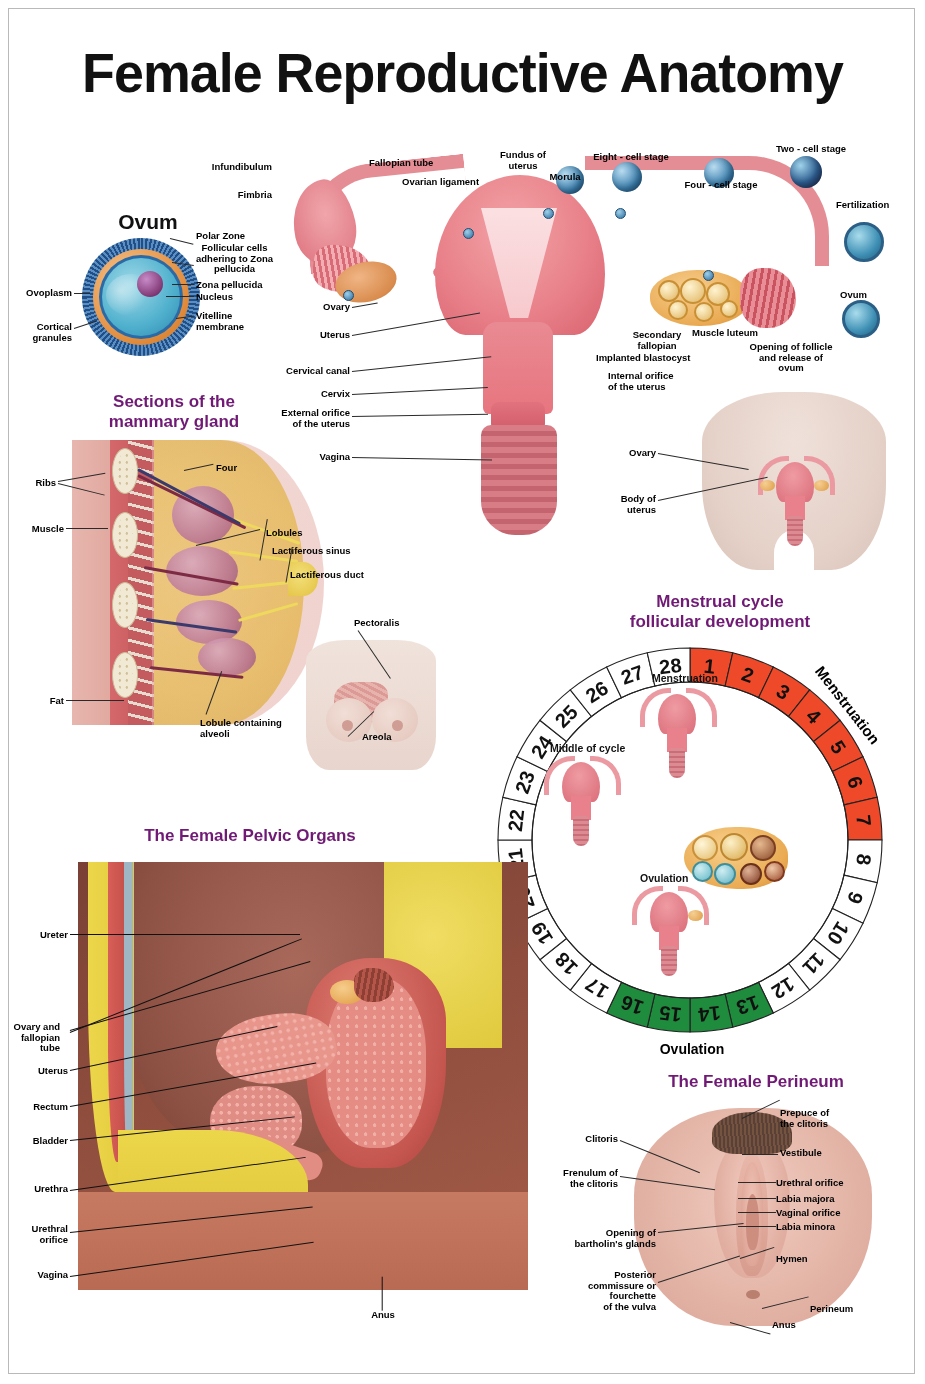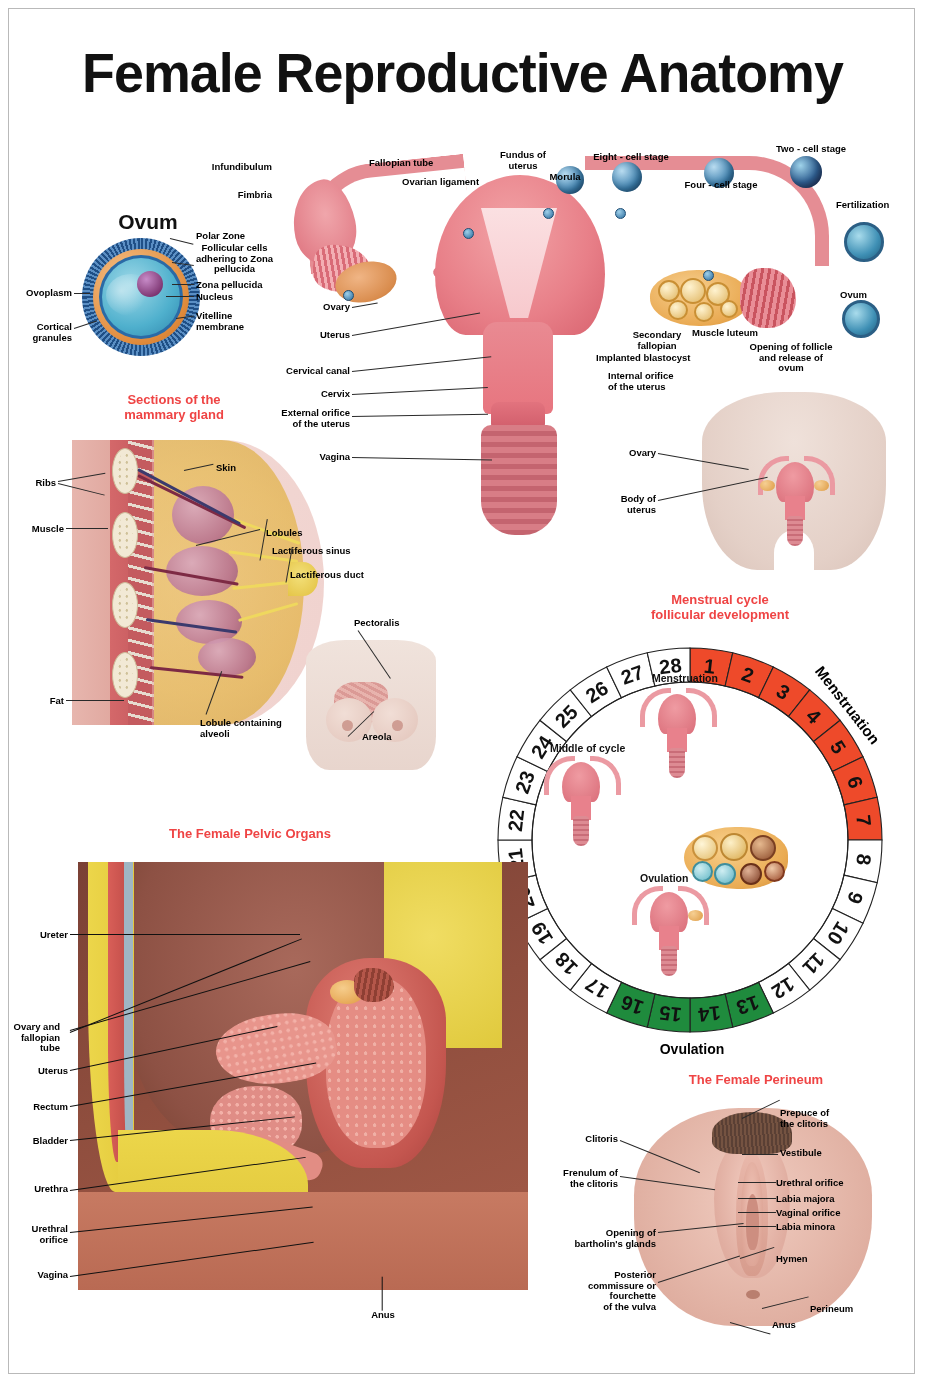--- a/index.html
+++ b/index.html
@@ -22,21 +22,21 @@
   
   .lbl{
     position:absolute;font-size:9.5px;font-weight:bold;color:#000;
     line-height:1.12;white-space:pre;font-family:"Liberation Sans", sans-serif;
   }
   .lbl.r{text-align:right;}
   .lbl.c{text-align:center;}
   .ldr{position:absolute;background:#2a2a2a;height:1px;transform-origin:0 50%;}
   .ldr.thick{height:1.4px;background:#111;}
   .sect-title{
-    position:absolute;text-align:center;font-size:13px;font-weight:bold;color:#ef4444;
+    position:absolute;text-align:center;font-size:17px;font-weight:bold;color:#701a75;
     line-height:1.16;white-space:pre;font-family:"Liberation Sans", sans-serif;
   }
   
   #ovum-title{position:absolute;left:88px;top:210px;width:120px;text-align:center;font-size:21px;font-weight:bold;color:#111;}
   #ovum-art{position:absolute;left:82px;top:238px;width:118px;height:118px;}
   .corona{position:absolute;inset:0;border-radius:50%;
      background:repeating-conic-gradient(from 0deg,#1f4f86 0deg 2.2deg,#5b8fc4 2.2deg 4.4deg);}
   .zona{position:absolute;left:11px;top:11px;width:96px;height:96px;border-radius:50%;
      background:radial-gradient(circle at 35% 32%,#f6c28a,#e08b3c 70%,#c96f25);}
   .vitel{position:absolute;left:17px;top:17px;width:84px;height:84px;border-radius:50%;background:#2a6aa6;}
@@ -375,21 +375,21 @@
     <div class="vessel blue" style="left:74px;top:178px;width:92px;transform:rotate(8deg);"></div>
     <div class="vessel" style="left:78px;top:226px;width:94px;transform:rotate(6deg);"></div>
   </div>
   <div class="lbl r" style="left:8px;top:478px;width:48px;">Ribs</div>
   <div class="lbl r" style="left:8px;top:524px;width:56px;">Muscle</div>
   <div class="lbl r" style="left:8px;top:696px;width:56px;">Fat</div>
   <div class="ldr" style="left:58px;top:481px;width:48px;transform:rotate(-10deg);"></div>
   <div class="ldr" style="left:58px;top:483px;width:48px;transform:rotate(14deg);"></div>
   <div class="ldr" style="left:66px;top:528px;width:42px;"></div>
   <div class="ldr" style="left:66px;top:700px;width:58px;"></div>
-  <div class="lbl" style="left:216px;top:463px;">Skin</div>
+  <div class="lbl" style="left:216px;top:463px;">Four</div>
   <div class="lbl" style="left:266px;top:528px;">Lobules</div>
   <div class="lbl" style="left:272px;top:546px;">Lactiferous sinus</div>
   <div class="lbl" style="left:290px;top:570px;">Lactiferous duct</div>
   <div class="lbl" style="left:200px;top:718px;">Lobule containing
 alveoli</div>
   <div class="ldr" style="left:184px;top:470px;width:30px;transform:rotate(-12deg);"></div>
   <div class="ldr" style="left:196px;top:545px;width:66px;transform:rotate(-14deg);"></div>
   <div class="ldr" style="left:260px;top:560px;width:42px;transform:rotate(-80deg);"></div>
   <div class="ldr" style="left:286px;top:582px;width:36px;transform:rotate(-80deg);"></div>
   <div class="ldr" style="left:206px;top:714px;width:46px;transform:rotate(-70deg);"></div>

